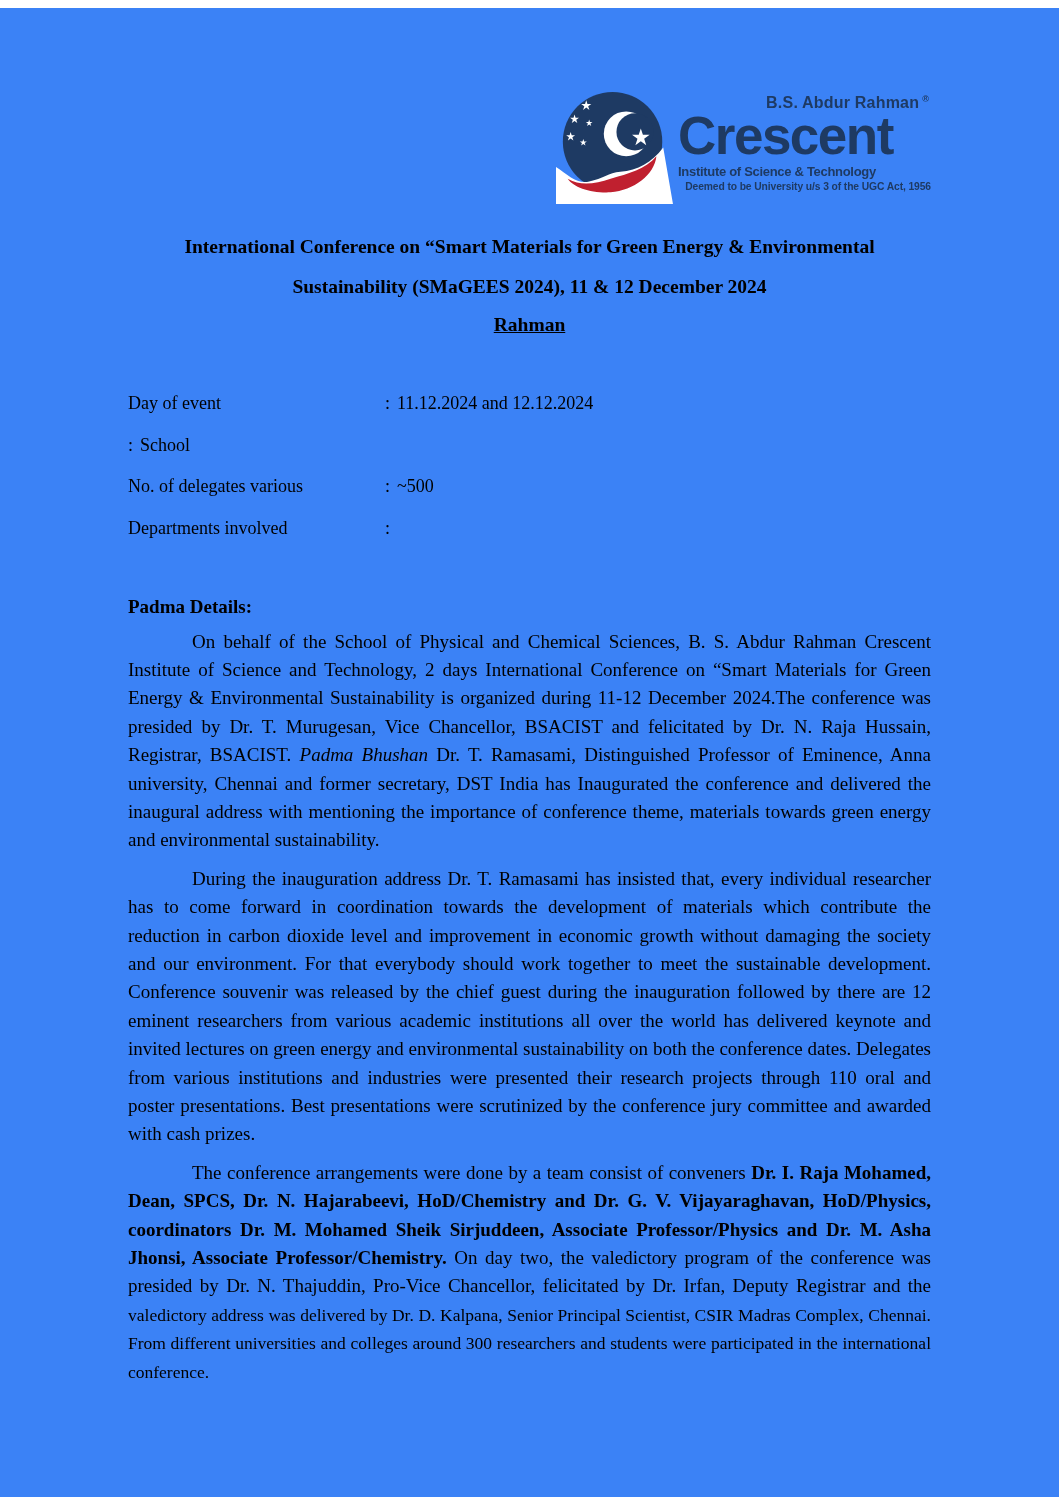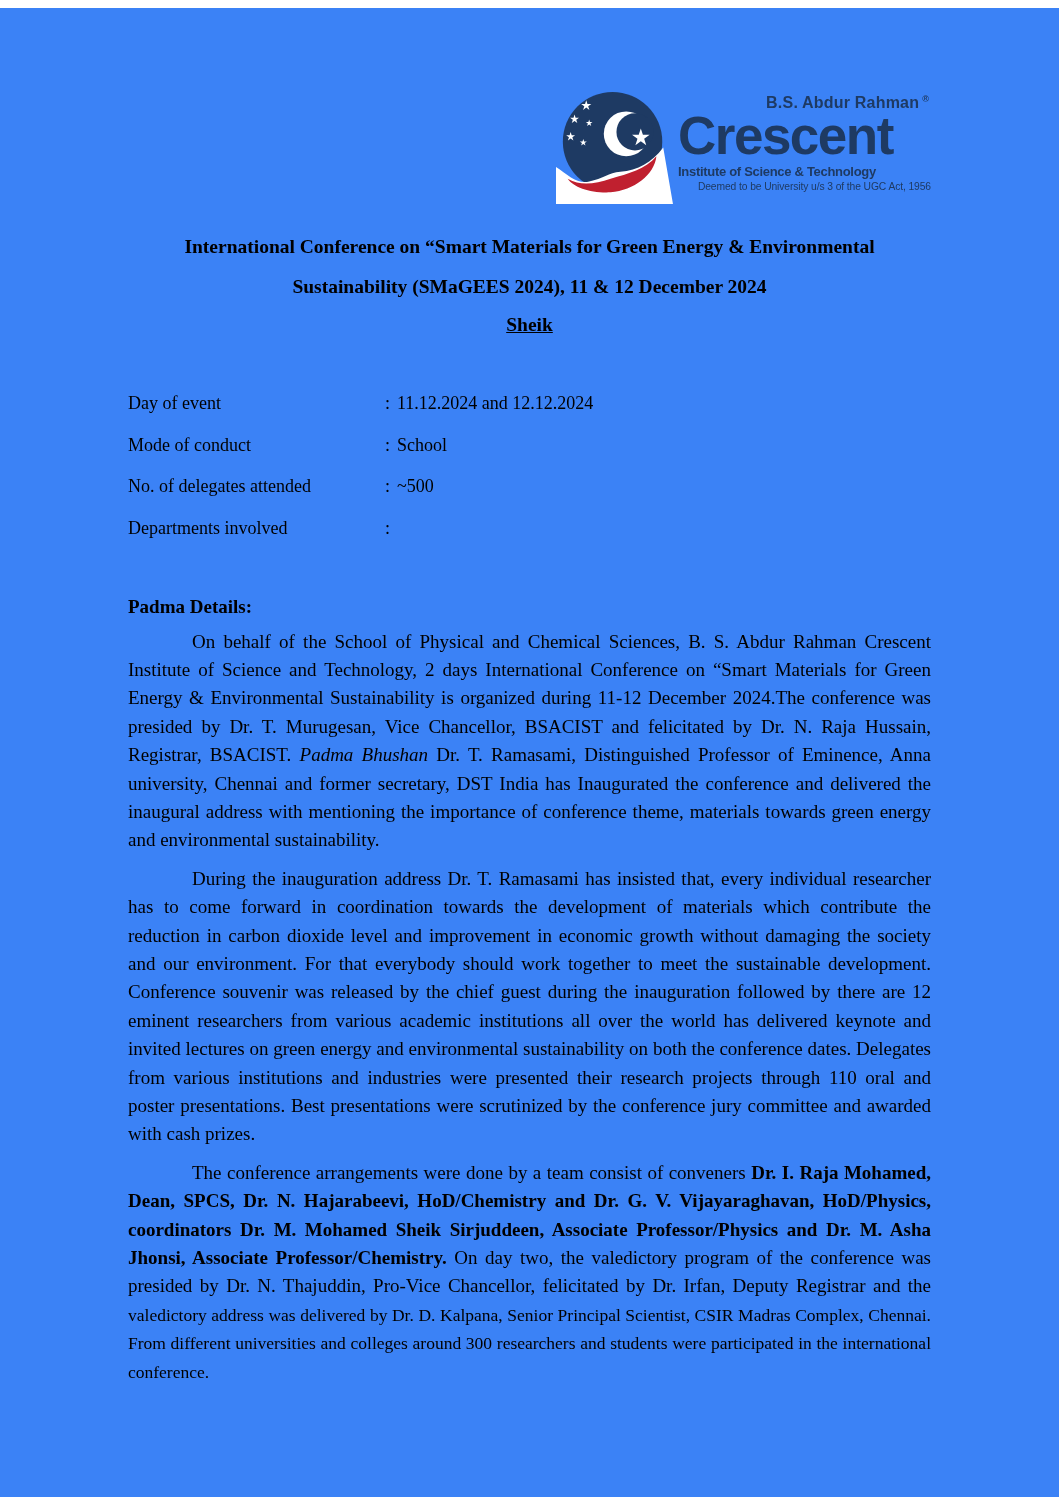--- a/index.html
+++ b/index.html
@@ -20,21 +20,21 @@
   .logo { display:flex; align-items:flex-start; }
   .emblem { width:117px; height:115px; flex:0 0 auto; margin-right:5px; }
   .fill-navy { fill:var(--navy); }
   .fill-red  { fill:var(--red); }
   .fill-white{ fill:#ffffff; }
   .logo-text { width:253px; font-family:"Liberation Sans", sans-serif; color:var(--navy); }
   .brand-top { text-align:right; font-size:16px; font-weight:600; letter-spacing:.2px; margin-top:5px; padding-right:2px; }
   .brand-top .reg { font-size:9px; vertical-align:super; margin-left:3px; }
   .brand-name { font-size:53px; font-weight:700; line-height:.92; letter-spacing:-1.5px; }
   .brand-sub { font-size:13px; font-weight:600; letter-spacing:-.3px; margin-top:3px; white-space:nowrap; }
-  .brand-tagline { font-size:10.3px; font-weight:400; text-align:right; margin-top:2px; letter-spacing:-.1px; white-space:nowrap; }
+  .brand-tagline { font-size:10.3px; font-weight:700; text-align:right; margin-top:2px; letter-spacing:-.1px; white-space:nowrap; }
   
   .title {
     margin:22px auto 0; max-width:790px;
     text-align:center; font-size:19.5px; font-weight:700; line-height:40px;
   }
   .report {
     margin-top:7px; text-align:center;
     font-size:19.5px; font-weight:700; text-decoration:underline;
   }
   
@@ -86,35 +86,34 @@
         <div class="brand-top"><span>B.S. Abdur Rahman</span><span class="reg">®</span></div>
         <div class="brand-name">Crescent</div>
         <div class="brand-sub">Institute of Science &amp; Technology</div>
         <div class="brand-tagline">Deemed to be University u/s 3 of the UGC Act, 1956</div>
       </div>
     </div>
   </header>
 
   <h1 class="title">International Conference on “Smart Materials for Green Energy &amp; Environmental Sustainability (SMaGEES 2024), 11 &amp; 12 December 2024</h1>
 
-  <h2 class="report">Sheik</h2>
+  <h2 class="report">Rahman</h2>
 
   <section class="details">
     <div class="row">
         <span class="label">Day of event</span>
         <span class="sep">:</span>
         <span class="value">11.12.2024 and 12.12.2024</span>
       </div>
     <div class="row">
-        <span class="label">Mode of conduct</span>
         <span class="sep">:</span>
         <span class="value">School</span>
       </div>
     <div class="row">
-        <span class="label">No. of delegates attended</span>
+        <span class="label">No. of delegates various</span>
         <span class="sep">:</span>
         <span class="value">~500</span>
       </div>
     <div class="row">
         <span class="label">Departments involved</span>
         <span class="sep">:</span>
       </div>
   </section>
 
   <h3 class="section-heading">Padma Details:</h3>

